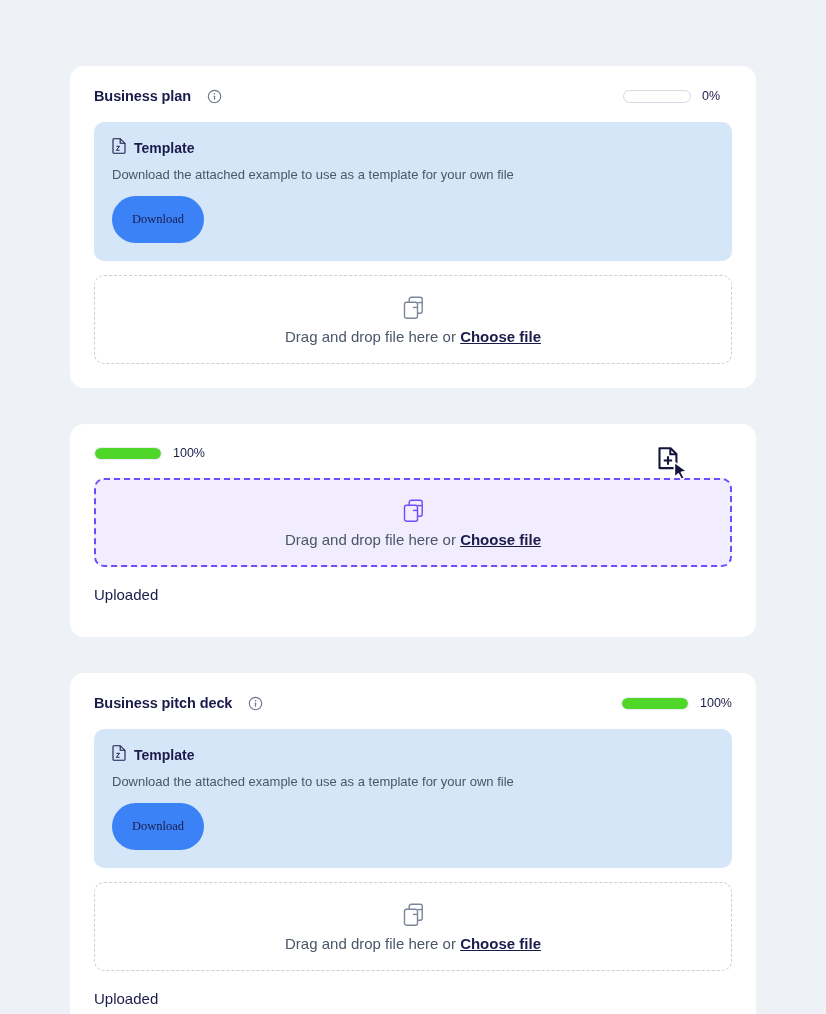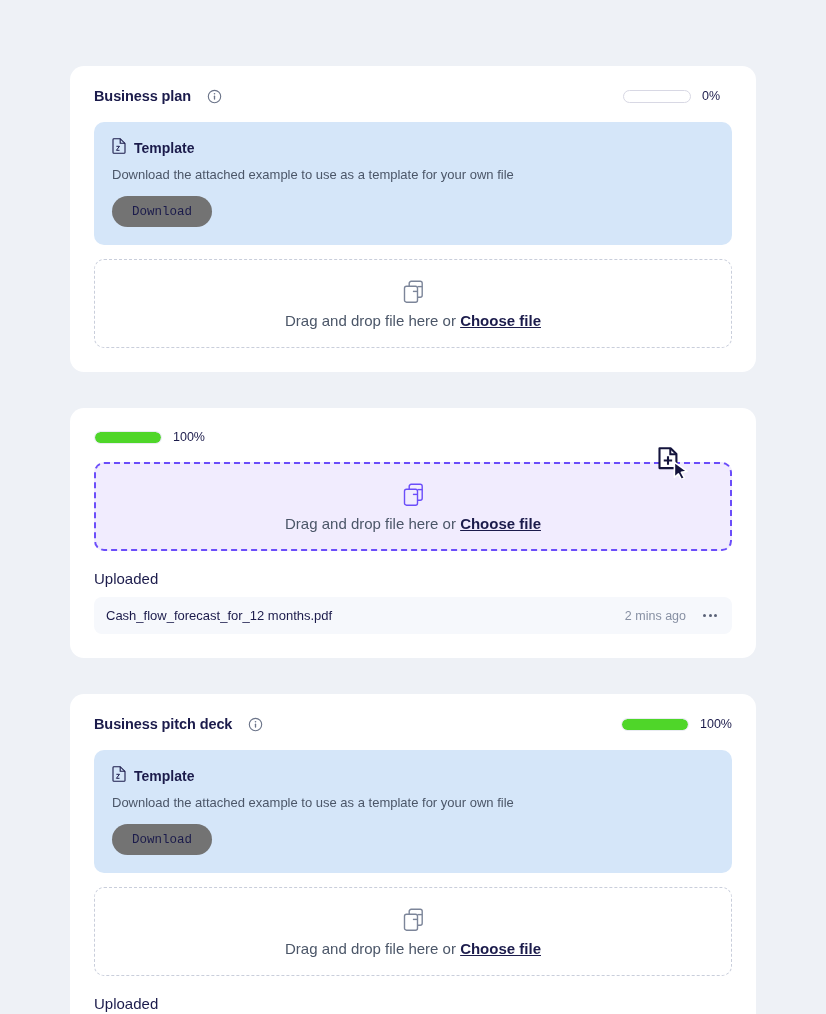--- a/index.html
+++ b/index.html
@@ -118,28 +118,28 @@
   .template-desc {
     font-size: 13px;
     color: #4b5668;
     margin-bottom: 14px;
   }
 
   .download-btn {
     display: inline-flex;
     align-items: center;
     justify-content: center;
-    height: 31px;
+    height: 47px;
     padding: 0 20px;
-    background: #737373;
+    background: #3b82f6;
     color: #1b1b4b;
     border: none;
     border-radius: 999px;
     font-size: 12.5px;
-    font-family: Liberation Mono, monospace;
+    font-family: Liberation Serif, serif;
     cursor: pointer;
   }
 
   
   .dropzone {
     border: 1px dashed #c9cedb;
     border-radius: 10px;
     padding: 20px 10px 18px 10px;
     text-align: center;
     background: #ffffff;
@@ -303,31 +303,20 @@
           <path d="M9.9 11.4h4.6" stroke="#6b4dfa" stroke-width="1.4"></path>
         </svg>
       </span>
       <div class="dz-text">
         <span>Drag and drop file here or</span>
         <span class="dz-link">Choose file</span>
       </div>
     </div>
 
     <div class="uploaded-title">Uploaded</div>
-    <div class="file-row">
-      <span class="file-name">Cash_flow_forecast_for_12 months.pdf</span>
-      <div class="file-right">
-        <span class="file-time">2 mins ago</span>
-        <span class="more-btn">
-            <i></i>
-            <i></i>
-            <i></i>
-          </span>
-      </div>
-    </div>
   </div>
 
   <div class="card">
     <div class="card-head">
       <div class="card-title-wrap">
         <span class="card-title">Business pitch deck</span>
         <span class="info-icon">
           <svg width="15" height="15" viewBox="0 0 16 16" fill="none">
             <circle cx="8" cy="8" r="6.6" stroke="#6b7489" stroke-width="1.2"></circle>
             <circle cx="8" cy="5.1" r="0.85" fill="#6b7489"></circle>

